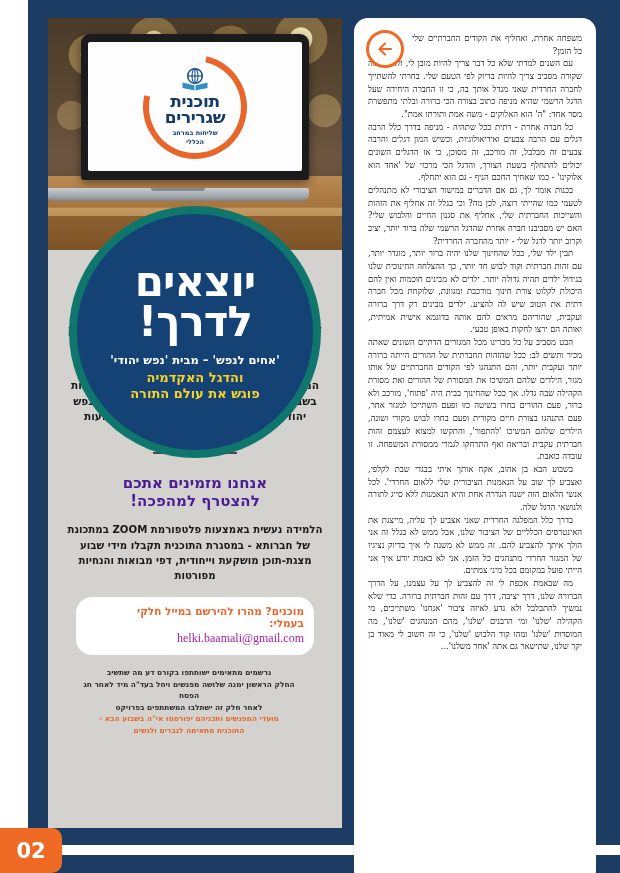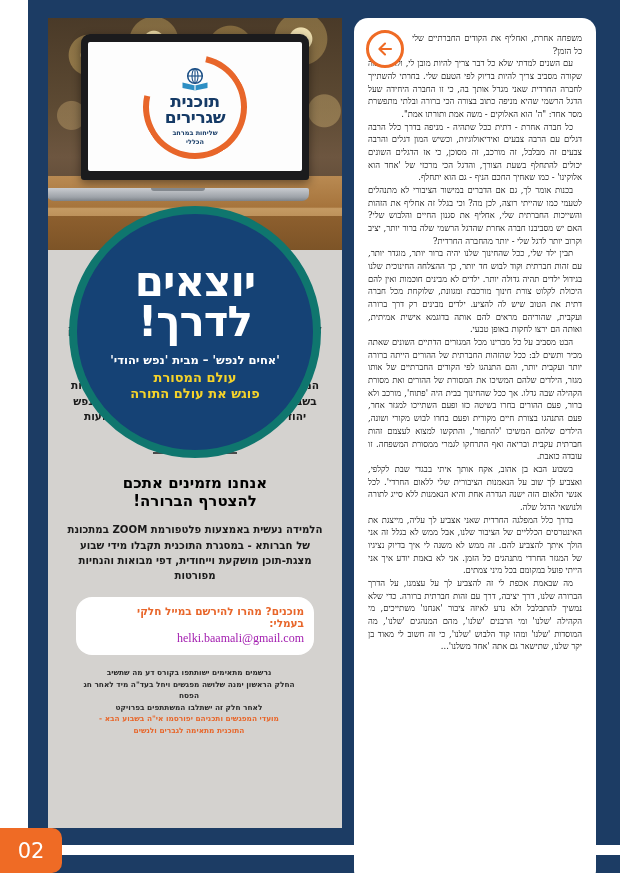--- a/index.html
+++ b/index.html
@@ -228,21 +228,21 @@
     font-weight: 700;
     margin: 0;
   }
   .divider {
     width: 84px;
     height: 2px;
     background: #4a4a4a;
     margin: 11px auto;
   }
   .promo-cta-head {
-    color: #000000;
+    color: #4c1d95;
     font-size: 15px;
     font-weight: 700;
     line-height: 1.2;
     margin: 20px 0 0 0;
     text-align: center;
   }
   .promo-cta-head span { display: block; }
   .promo-zoom {
     font-size: 10.2px;
     line-height: 1.5;
@@ -284,21 +284,21 @@
   .page-badge {
     position: absolute;
     left: 0;
     top: 828px;
     width: 62px;
     height: 45px;
     background: #ef6b25;
     border-radius: 0 10px 10px 0;
     color: #ffffff;
     font-size: 21px;
-    font-weight: 400;
+    font-weight: 700;
     display: flex;
     align-items: center;
     justify-content: center;
     z-index: 6;
   }
 
   
   .article-col {
     position: absolute;
     left: 354px;
@@ -386,34 +386,34 @@
       </div>
     </div>
 
     <div class="circle">
       <div class="circle-title">
         <span>יוצאים</span>
         <span>לדרך!</span>
       </div>
       <div class="circle-sub1">'אחים לנפש' – מבית 'נפש יהודי'</div>
       <div class="circle-sub2">
-        <span>עולם המסורת</span>
+        <span>והדגל האקדמיה</span>
         <span>פוגש את עולם התורה</span>
       </div>
     </div>
 
     <div class="promo-body">
       <p class="promo-p">ארגון "נפש יהודי" העוסק בלימוד ערכי היהדות לסטודנטים/יות ברחבי הארץ, מזמין אותך ליטול חלק במיזם ייחודי - "אחים לנפש".</p>
       <div class="divider"></div>
       <p class="promo-p">המיזם נועד לחבר ללימוד משותף, במשך שעה אחת בשבוע, בין צעירים וצעירות אקדמאיים בוגרי "נפש יהודי" ובין אנשי ונשות עסקים ובעלי מקצועות חופשיים מהציבור החרדי.</p>
       <div class="divider"></div>
 
       <div class="promo-cta-head">
         <span>אנחנו מזמינים אתכם</span>
-        <span>להצטרף הברורה!</span>
+        <span>להצטרף למהפכה!</span>
       </div>
 
       <p class="promo-zoom">הלמידה נעשית באמצעות פלטפורמת ZOOM במתכונת של חברותא - במסגרת התוכנית תקבלו מידי שבוע מצגת-תוכן מושקעת וייחודית, דפי מבואות והנחיות מפורטות</p>
 
       <div class="email-box">
         <div class="email-q">מוכנים? מהרו להירשם במייל חלקי בעמלי:</div>
         <div class="email-addr">helki.baamali@gmail.com</div>
       </div>
 
       <div class="fineprint">

